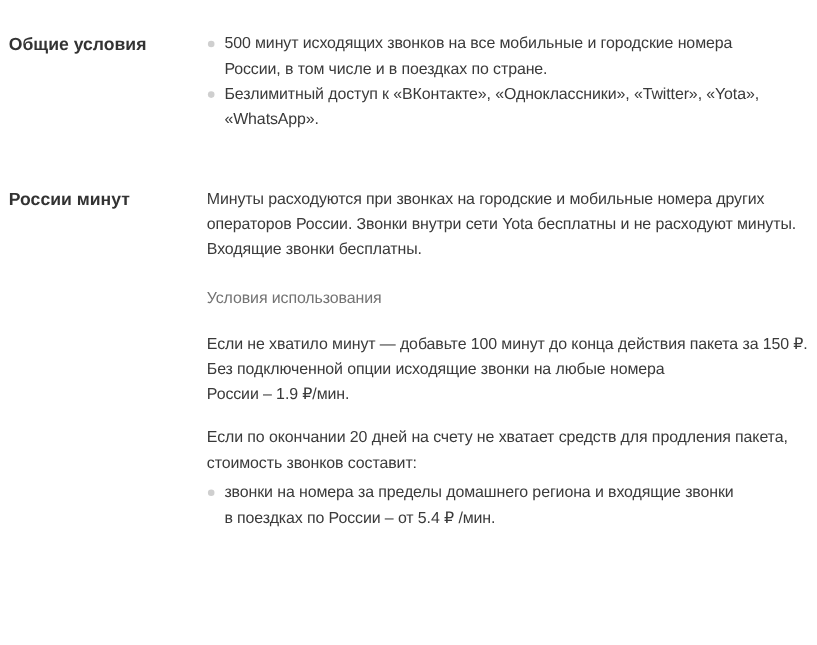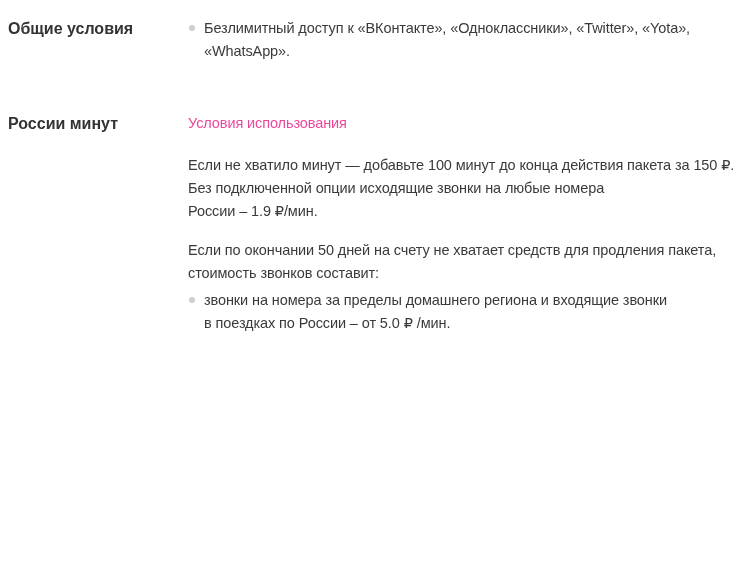--- a/index.html
+++ b/index.html
@@ -10,21 +10,21 @@
   body {
     width: 743px;
     height: 586px;
     overflow: hidden;
     font-family: "Liberation Sans", "DejaVu Sans", sans-serif;
     color: #3a3a3a;
   }
   .page {
     box-sizing: border-box;
     width: 743px;
-    padding: 17px 0 0 8px;
+    padding: 29px 0 0 8px;
   }
   .section {
     display: flex;
     align-items: flex-start;
   }
   .section + .section {
     margin-top: 49px;
   }
   .label-col {
     flex: 0 0 180px;
@@ -62,48 +62,53 @@
     content: "";
     position: absolute;
     left: 1px;
     top: 8px;
     width: 6px;
     height: 6px;
     border-radius: 50%;
     background: #cfcfcf;
   }
   .intro     { margin: 0 0 21px 0; }
-  .subtitle  { margin: 0 16px 19px 0; color: #ec4899; }
+  .subtitle  { margin: 0 16px 19px 0; color: #737373; }
   .option    { margin: 0 0 16px 0; }
   .renewal   { margin: 0 0 4px 0; }
 </style>
 </head>
 <body>
 
 <div class="page">
 
   <div class="section">
     <div class="label-col">Общие условия</div>
     <div class="content-col">
       <ul class="bullets">
+        <li>500 минут исходящих звонков на все мобильные и городские номера
+России, в том числе и в поездках по стране.</li>
         <li>Безлимитный доступ к «ВКонтакте», «Одноклассники», «Twitter», «Yota»,
 «WhatsApp».</li>
       </ul>
     </div>
   </div>
 
   <div class="section">
     <div class="label-col">России минут</div>
     <div class="content-col">
+      <p class="intro">Минуты расходуются при звонках на городские и мобильные номера других
+операторов России. Звонки внутри сети Yota бесплатны и не расходуют минуты.
+Входящие звонки бесплатны.</p>
       <p class="subtitle">Условия использования</p>
       <p class="option">Если не хватило минут — добавьте 100 минут до конца действия пакета за 150 ₽.
 Без подключенной опции исходящие звонки на любые номера
 России – 1.9 ₽/мин.</p>
-      <p class="renewal">Если по окончании 50 дней на счету не хватает средств для продления пакета,
+      <p class="renewal">Если по окончании 20 дней на счету не хватает средств для продления пакета,
 стоимость звонков составит:</p>
       <ul class="bullets">
         <li>звонки на номера за пределы домашнего региона и входящие звонки
-в поездках по России – от 5.0 ₽ /мин.</li>
+в поездках по России – от 5.4 ₽ /мин.</li>
       </ul>
     </div>
   </div>
 
 </div>
 
 </body></html>

